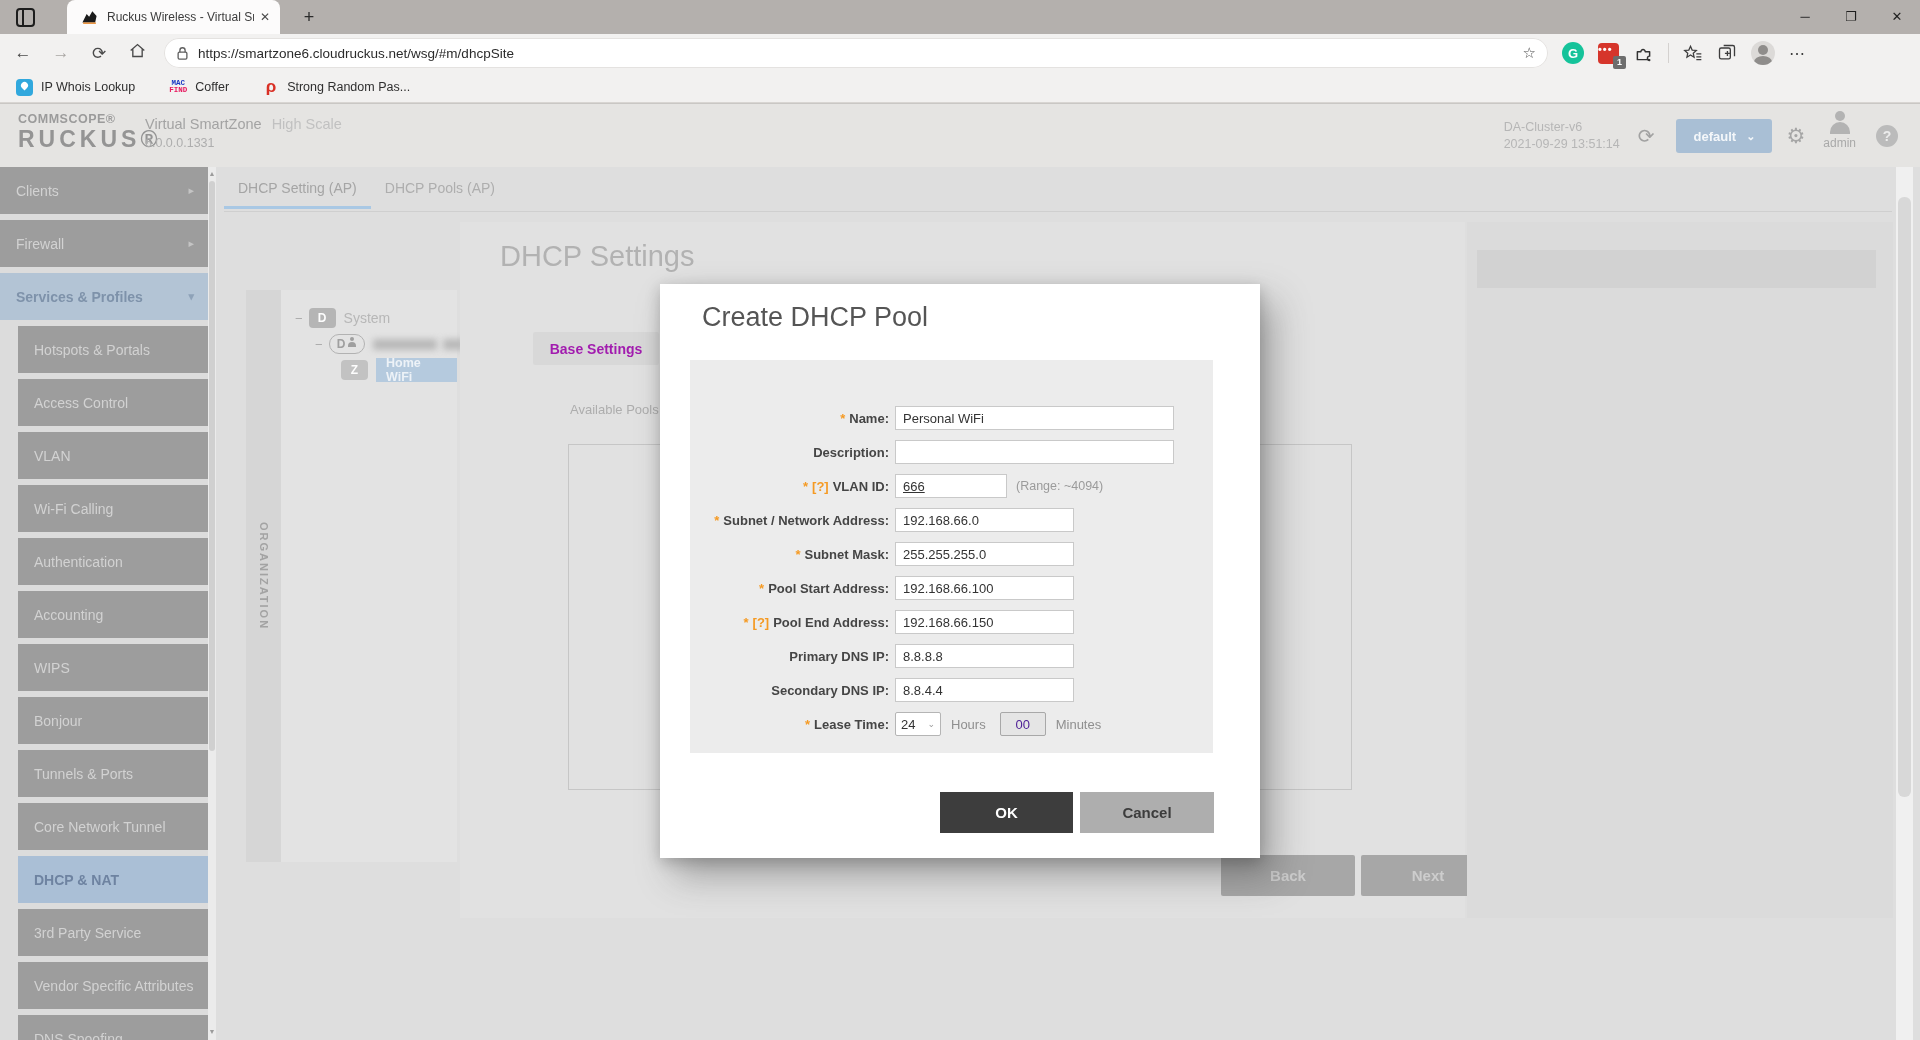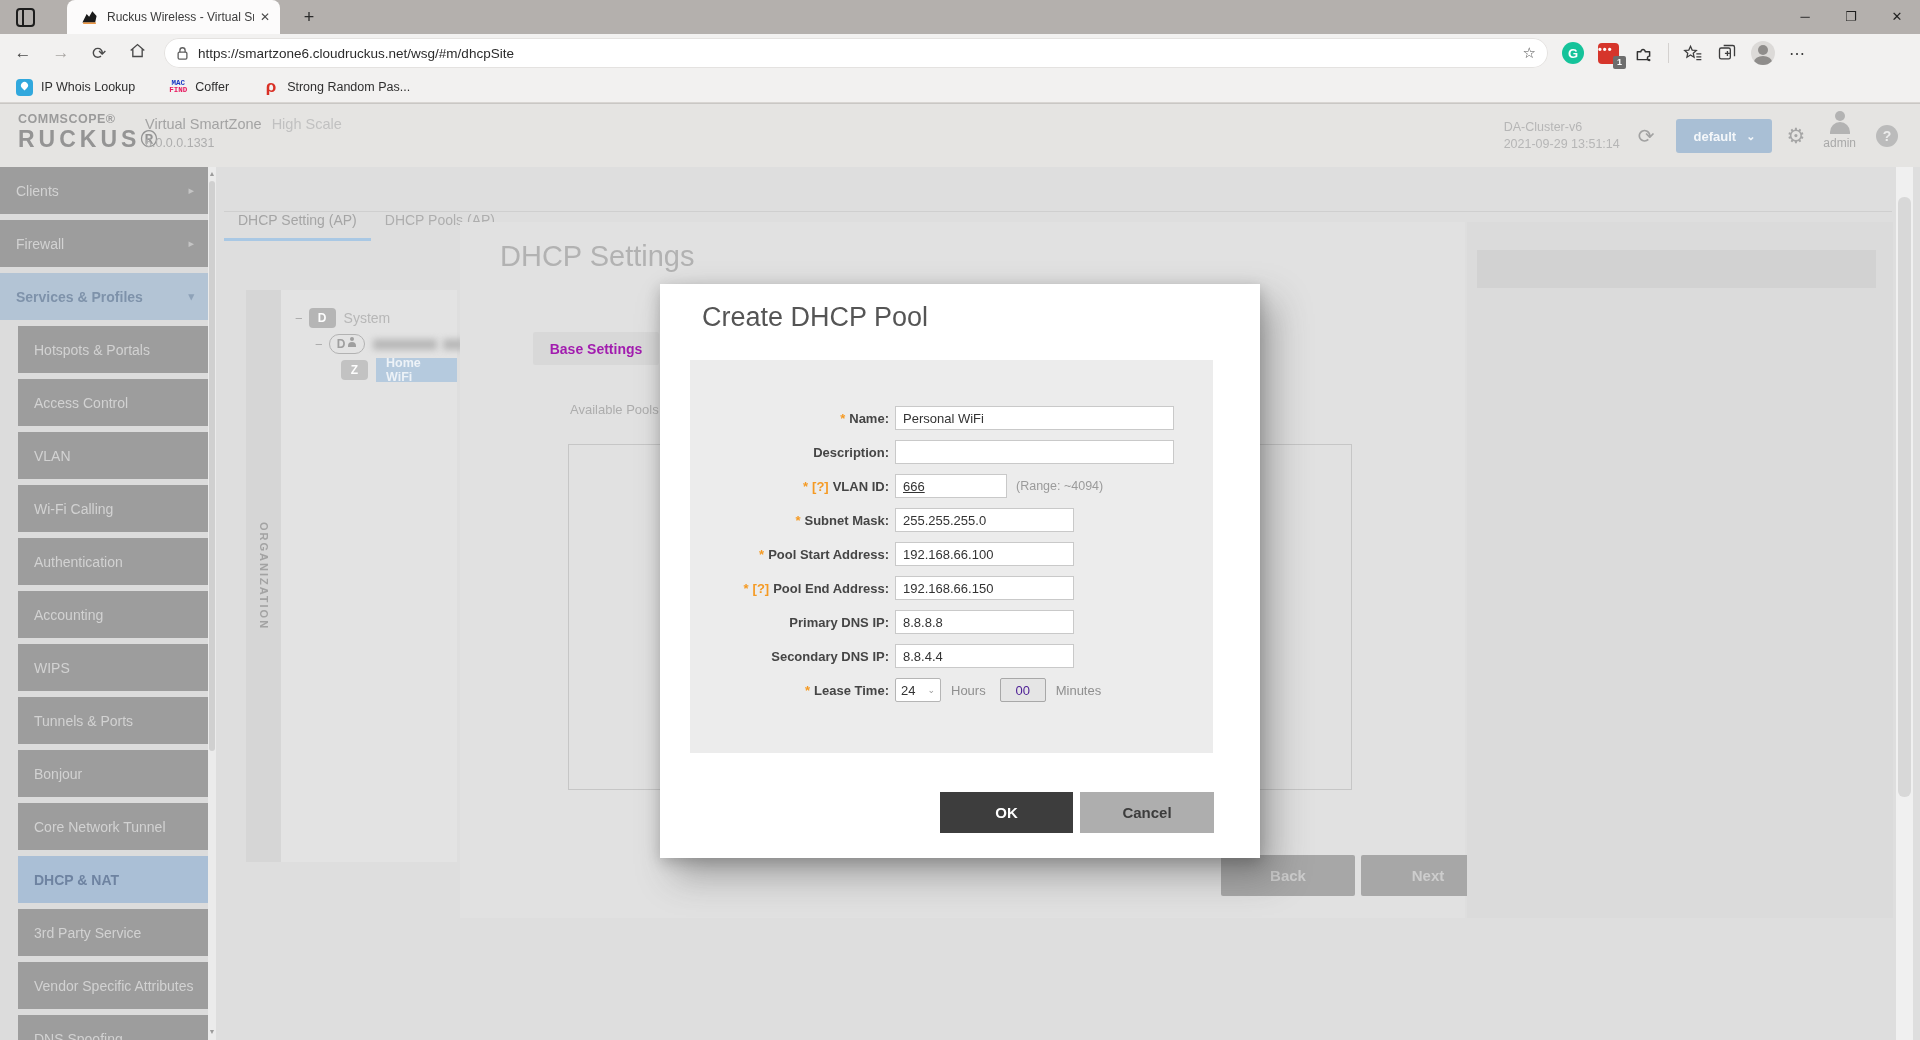--- a/index.html
+++ b/index.html
@@ -72,21 +72,21 @@
   .sb-item.active-top { background:#b3c4d5; color:#7e92aa; font-weight:bold;text-align:center; }
   .sb-item.active-top .arrow { color:#8ea2b8; }
   .sb-sub { margin-left:18px; }
   .sb-sub.active { background:#aabfd6; color:#6e83a1; font-weight:bold; }
   #sidebar-scroll { position:absolute; left:208px; top:167px; width:8px; height:873px; background:#ebebeb; }
   #sidebar-thumb { position:absolute; left:1px; top:14px; width:6px; height:570px; background:#d0d0d0; border-radius:3px; }
   .sb-arrow { position:absolute; left:208px; width:8px; font-size:7px; color:#9b9b9b; text-align:center; }
 
   
   #content { position:absolute; left:216px; top:167px; width:1704px; height:873px; background:#dedede; }
-  #tabs { position:absolute; left:8px; top:13px; display:flex; font-size:14px;margin-top:32px; }
+  #tabs { position:absolute; left:8px; top:13px; display:flex; font-size:14px; }
   .wtab { padding:0 14px 10px 14px; color:#aeaeae; }
   .wtab.active { color:#a5a5a5; border-bottom:3px solid #a9c8e4; }
   #tabs-line { position:absolute; left:8px; top:44px; width:1668px; height:1px; background:#cfcfcf; }
 
   #org-strip { position:absolute; left:30px; top:123px; width:35px; height:572px; background:#d6d6d6; display:flex; align-items:center; justify-content:center; }
   #org-label { writing-mode:vertical-rl; font-size:11px; font-weight:bold; letter-spacing:2px; color:#a3a3a3; }
   #tree-panel { position:absolute; left:65px; top:123px; width:176px; height:572px; background:#e3e3e3; }
   .tree-row { position:absolute; display:flex; align-items:center; height:26px; }
   .tree-minus { color:#a9a9a9; font-size:13px; margin-right:6px; }
   .tree-badge { min-width:27px; height:20px; border-radius:4px; background:#b5b5b5; color:#fdfdfd; font-size:12px; font-weight:bold; display:flex; align-items:center; justify-content:center; margin-right:8px; }
@@ -281,24 +281,24 @@
   <div class="sb-item sb-sub">
       <span>Authentication</span>
     </div>
   <div class="sb-item sb-sub">
       <span>Accounting</span>
     </div>
   <div class="sb-item sb-sub">
       <span>WIPS</span>
     </div>
   <div class="sb-item sb-sub">
+      <span>Bonjour</span>
+    </div>
+  <div class="sb-item sb-sub">
       <span>Tunnels &amp; Ports</span>
-    </div>
-  <div class="sb-item sb-sub">
-      <span>Bonjour</span>
     </div>
   <div class="sb-item sb-sub">
       <span>Core Network Tunnel</span>
     </div>
   <div class="sb-item sb-sub active">
       <span>DHCP &amp; NAT</span>
     </div>
   <div class="sb-item sb-sub">
       <span>3rd Party Service</span>
     </div>
@@ -379,20 +379,24 @@
       <span class="flabel"><span>Description:</span></span>
       <input class="finput w-wide" value="" style="">
     </div>
 
     <div class="frow">
       <span class="flabel"><span class="req">*</span><span class="hlp">[?]</span><span>VLAN ID:</span></span>
       <input class="finput w-narrow" value="666" style="">
       <span class="fhint">(Range: ~4094)</span>
     </div>
 
+    <div class="frow">
+      <span class="flabel"><span class="req">*</span><span>Subnet / Network Address:</span></span>
+      <input class="finput w-med" value="192.168.66.0" style="">
+    </div>
 
     <div class="frow">
       <span class="flabel"><span class="req">*</span><span>Subnet Mask:</span></span>
       <input class="finput w-med" value="255.255.255.0" style="">
     </div>
 
     <div class="frow">
       <span class="flabel"><span class="req">*</span><span>Pool Start Address:</span></span>
       <input class="finput w-med" value="192.168.66.100" style="">
     </div>

